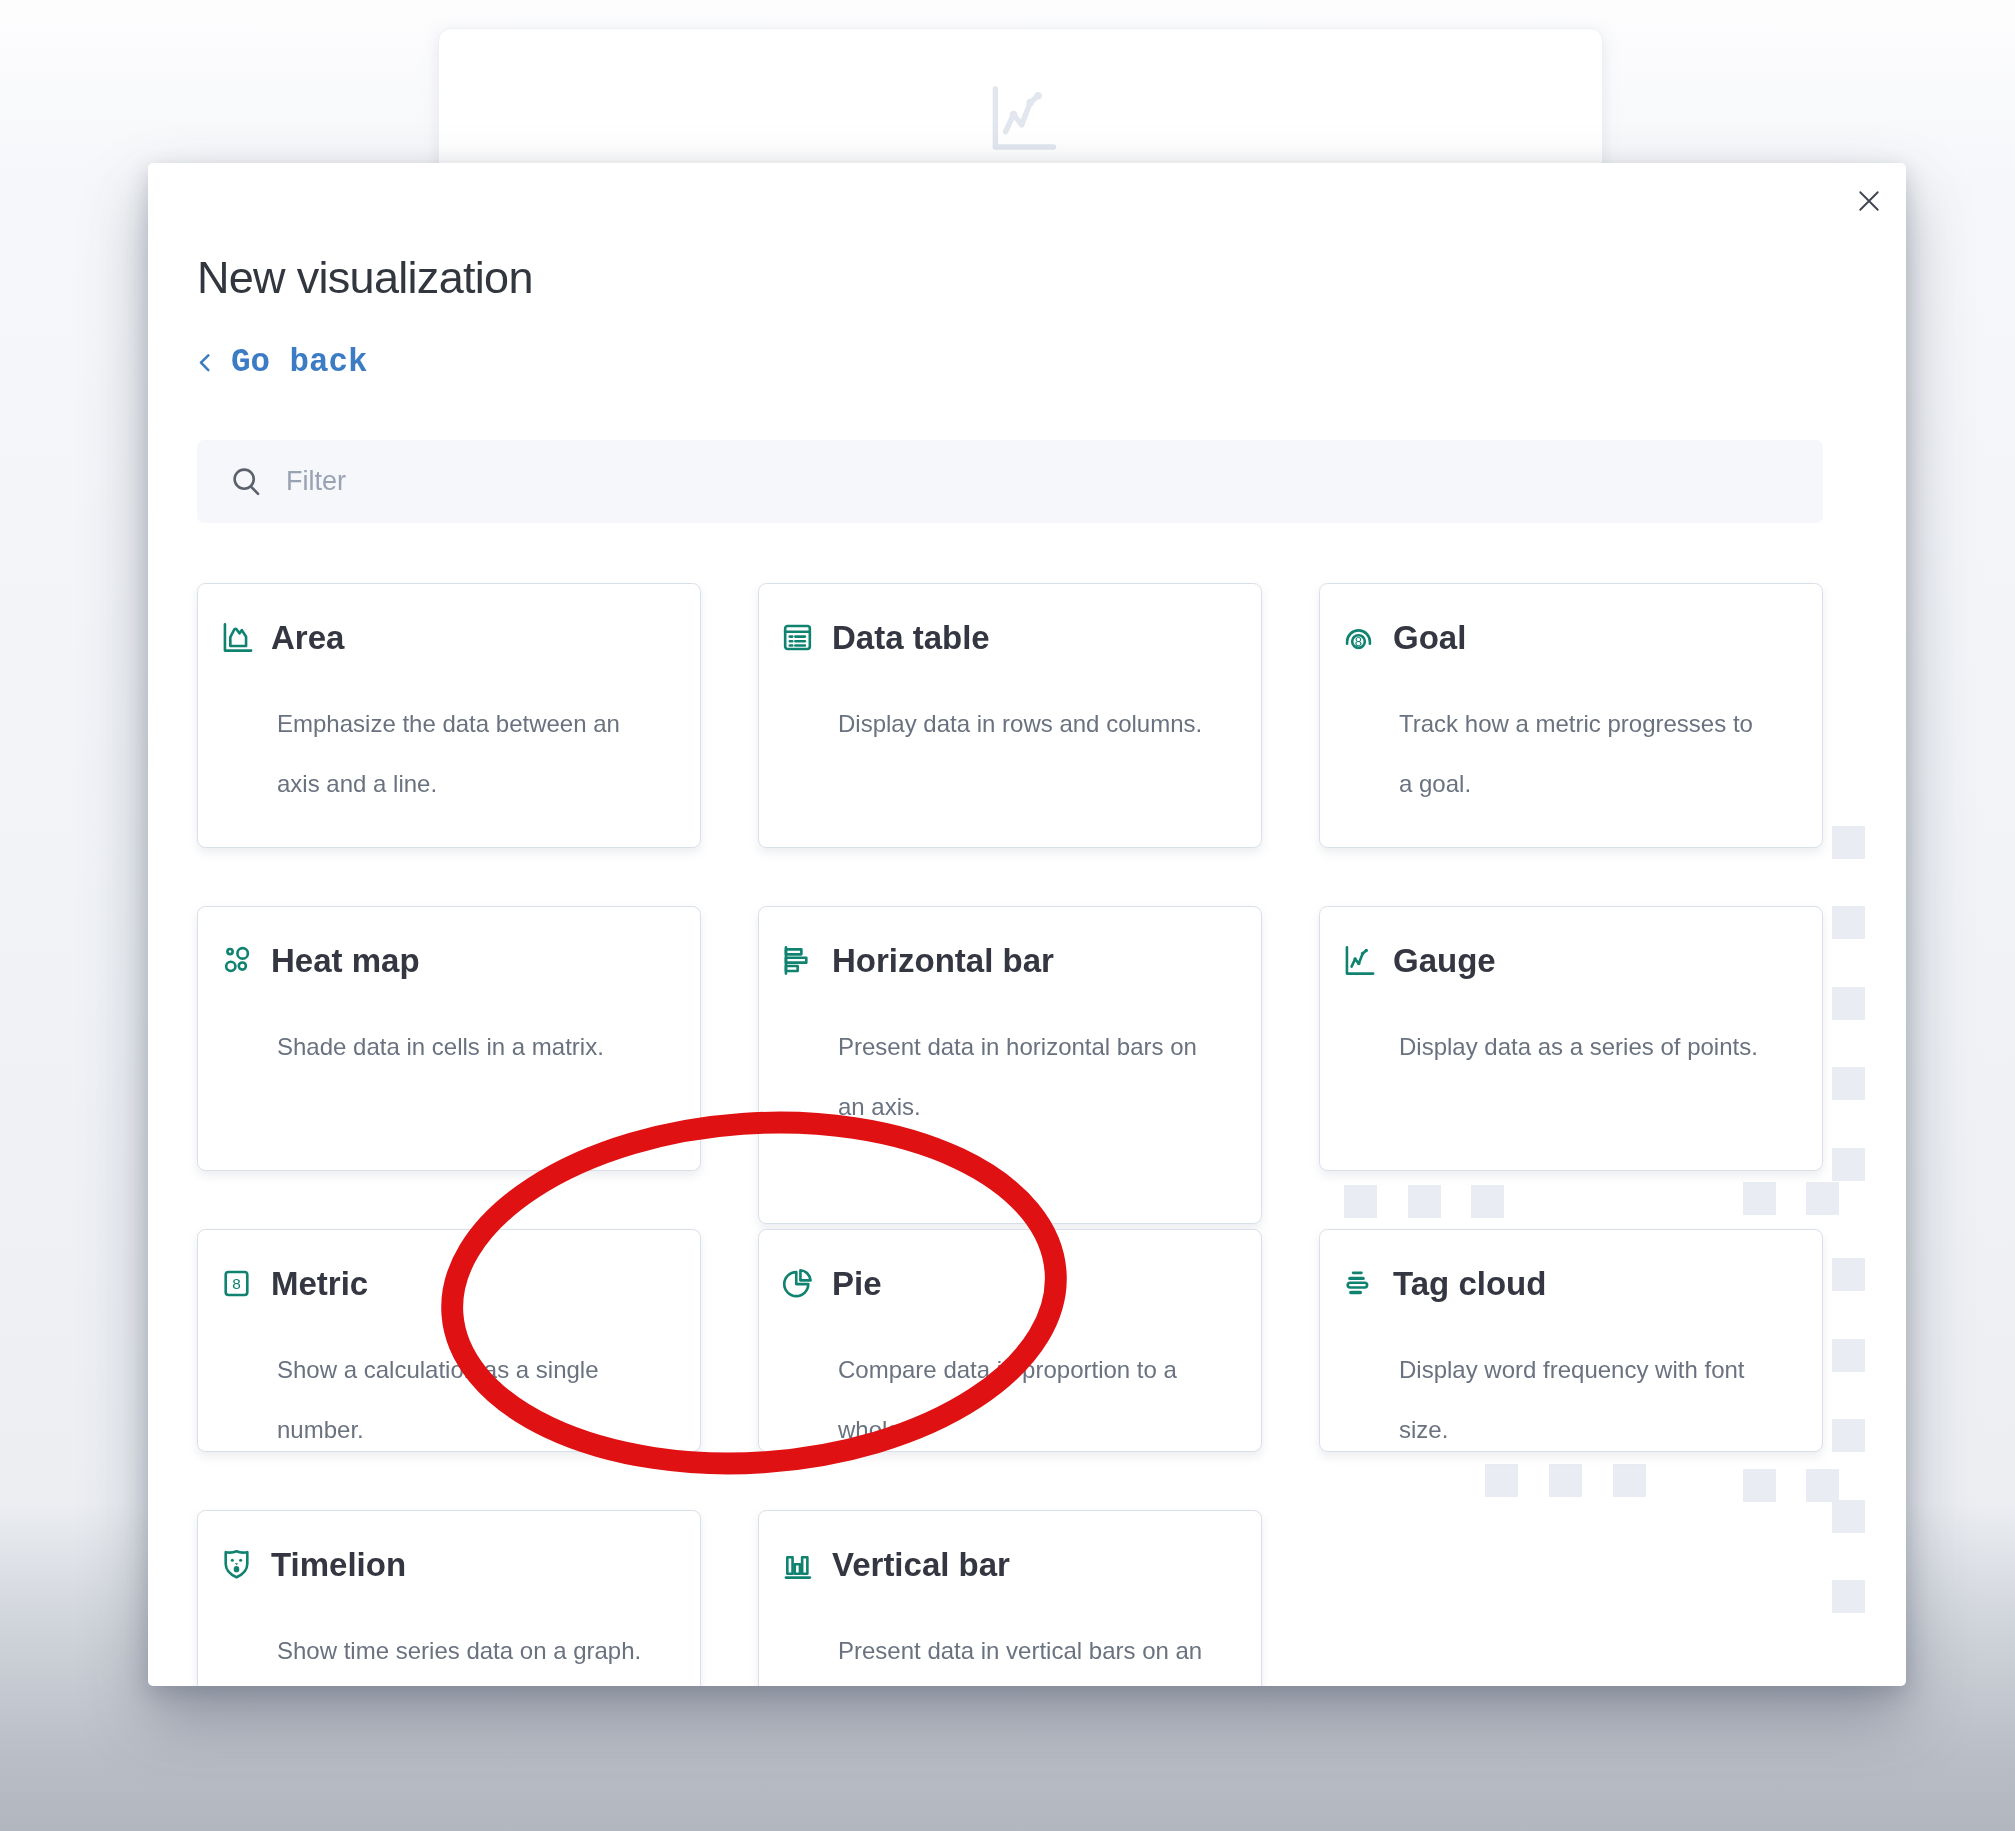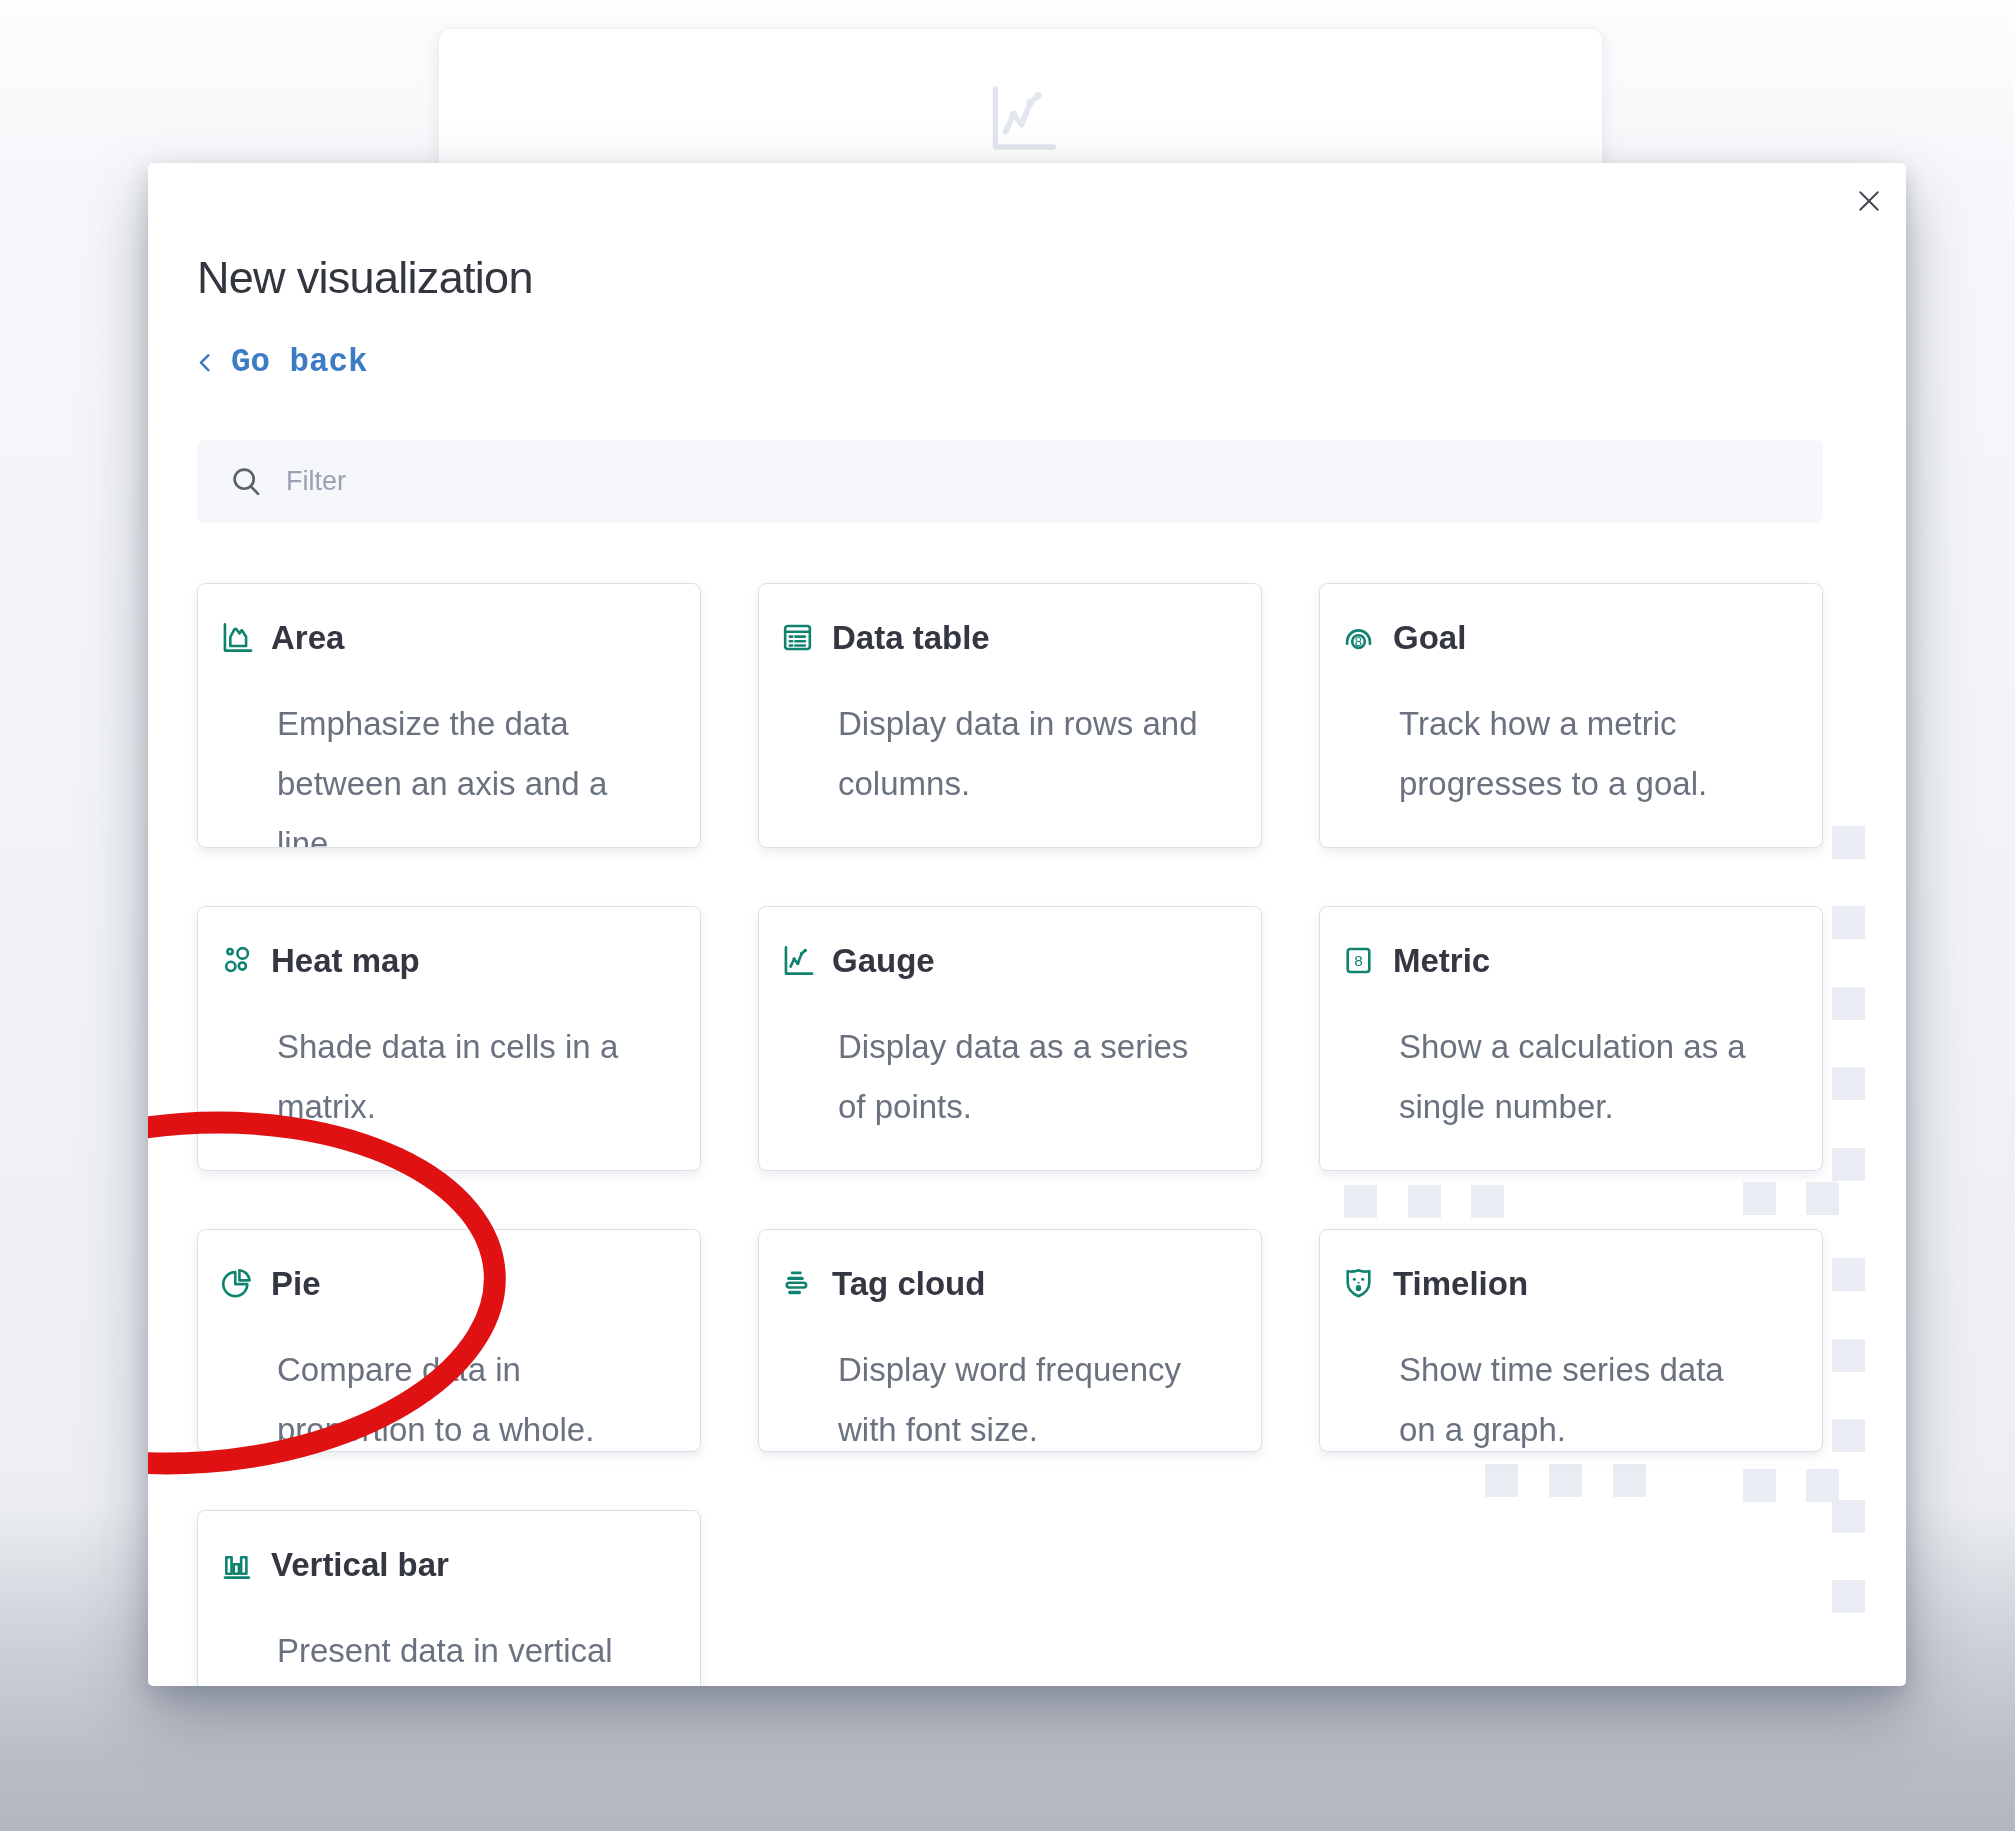--- a/index.html
+++ b/index.html
@@ -54,21 +54,21 @@
     background:#ffffff;border:1.4px solid #d9dfe9;border-radius:8.5px;
     box-shadow:0 4.2px 10px rgba(152,162,179,0.18);
     padding:32.5px 28px 21px 20px;cursor:pointer;overflow:hidden;z-index:1;
   }
   .card.tall{height:318px;}
   .card-head{display:flex;align-items:center;gap:16px;height:42px;}
   .card-icon{flex:0 0 auto;width:37px;height:37px;color:#108370;}
   .card-title{font-size:33px;font-weight:700;color:#343741;}
   .card-desc{
     margin:35px 0 0 59px;max-width:367px;
-    font-size:33px;line-height:60px;color:#6a7280;
+    font-size:24px;line-height:60px;color:#6a7280;
   }
   .pie-wrap{position:relative;height:100%;}
   .annotation-ellipse{position:absolute;left:-336px;top:-141px;z-index:4;pointer-events:none;}
 </style>
 </head>
 <body>
 
 <div class="bg-card">
   <svg width="82" height="82" viewBox="0 0 24 24" fill="none" stroke="#e2e6ee" stroke-width="1.6" stroke-linecap="round" stroke-linejoin="round">
     <path d="M4.5 3.5v17h17"></path>
@@ -165,20 +165,32 @@
       <span class="card-icon"><svg width="37" height="37" viewBox="0 0 24 24" fill="none" stroke="currentColor" stroke-width="1.7" stroke-linecap="round" stroke-linejoin="round">
               <circle cx="16" cy="7.4" r="3.4"></circle>
               <circle cx="7.8" cy="6.2" r="1.7"></circle>
               <circle cx="8.3" cy="15.8" r="3"></circle>
               <circle cx="15.8" cy="15.6" r="2.3"></circle>
             </svg></span>
       <span class="card-title">Heat map</span>
     </div>
     <div class="card-desc">Shade data in cells in a matrix.</div>
   </div>
+      <div class="card tall">
+    <div class="card-head">
+      <span class="card-icon"><svg width="37" height="37" viewBox="0 0 24 24" fill="none" stroke="currentColor" stroke-width="1.7" stroke-linecap="round" stroke-linejoin="round">
+              <path d="M4.5 3.5v17"></path>
+              <rect x="4.5" y="4.8" width="10" height="3.2"></rect>
+              <rect x="4.5" y="10.2" width="13.2" height="3.2"></rect>
+              <rect x="4.5" y="15.6" width="7.6" height="3.2"></rect>
+            </svg></span>
+      <span class="card-title">Horizontal bar</span>
+    </div>
+    <div class="card-desc">Present data in horizontal bars on an axis.</div>
+  </div>
       <div class="card">
     <div class="card-head">
       <span class="card-icon"><svg width="37" height="37" viewBox="0 0 24 24" fill="none" stroke="currentColor" stroke-width="1.7" stroke-linecap="round" stroke-linejoin="round">
               <path d="M4.5 3.5v17h17"></path>
               <path d="M7.5 16l2.3-5 2.4 3 2.5-6.5 2.3-2"></path>
               <circle cx="9.8" cy="11" r="1.1" fill="currentColor" stroke="none"></circle>
               <circle cx="12.2" cy="14" r="1.1" fill="currentColor" stroke="none"></circle>
               <circle cx="14.7" cy="7.5" r="1.1" fill="currentColor" stroke="none"></circle>
               <circle cx="17" cy="5.5" r="1.1" fill="currentColor" stroke="none"></circle>
             </svg></span>

